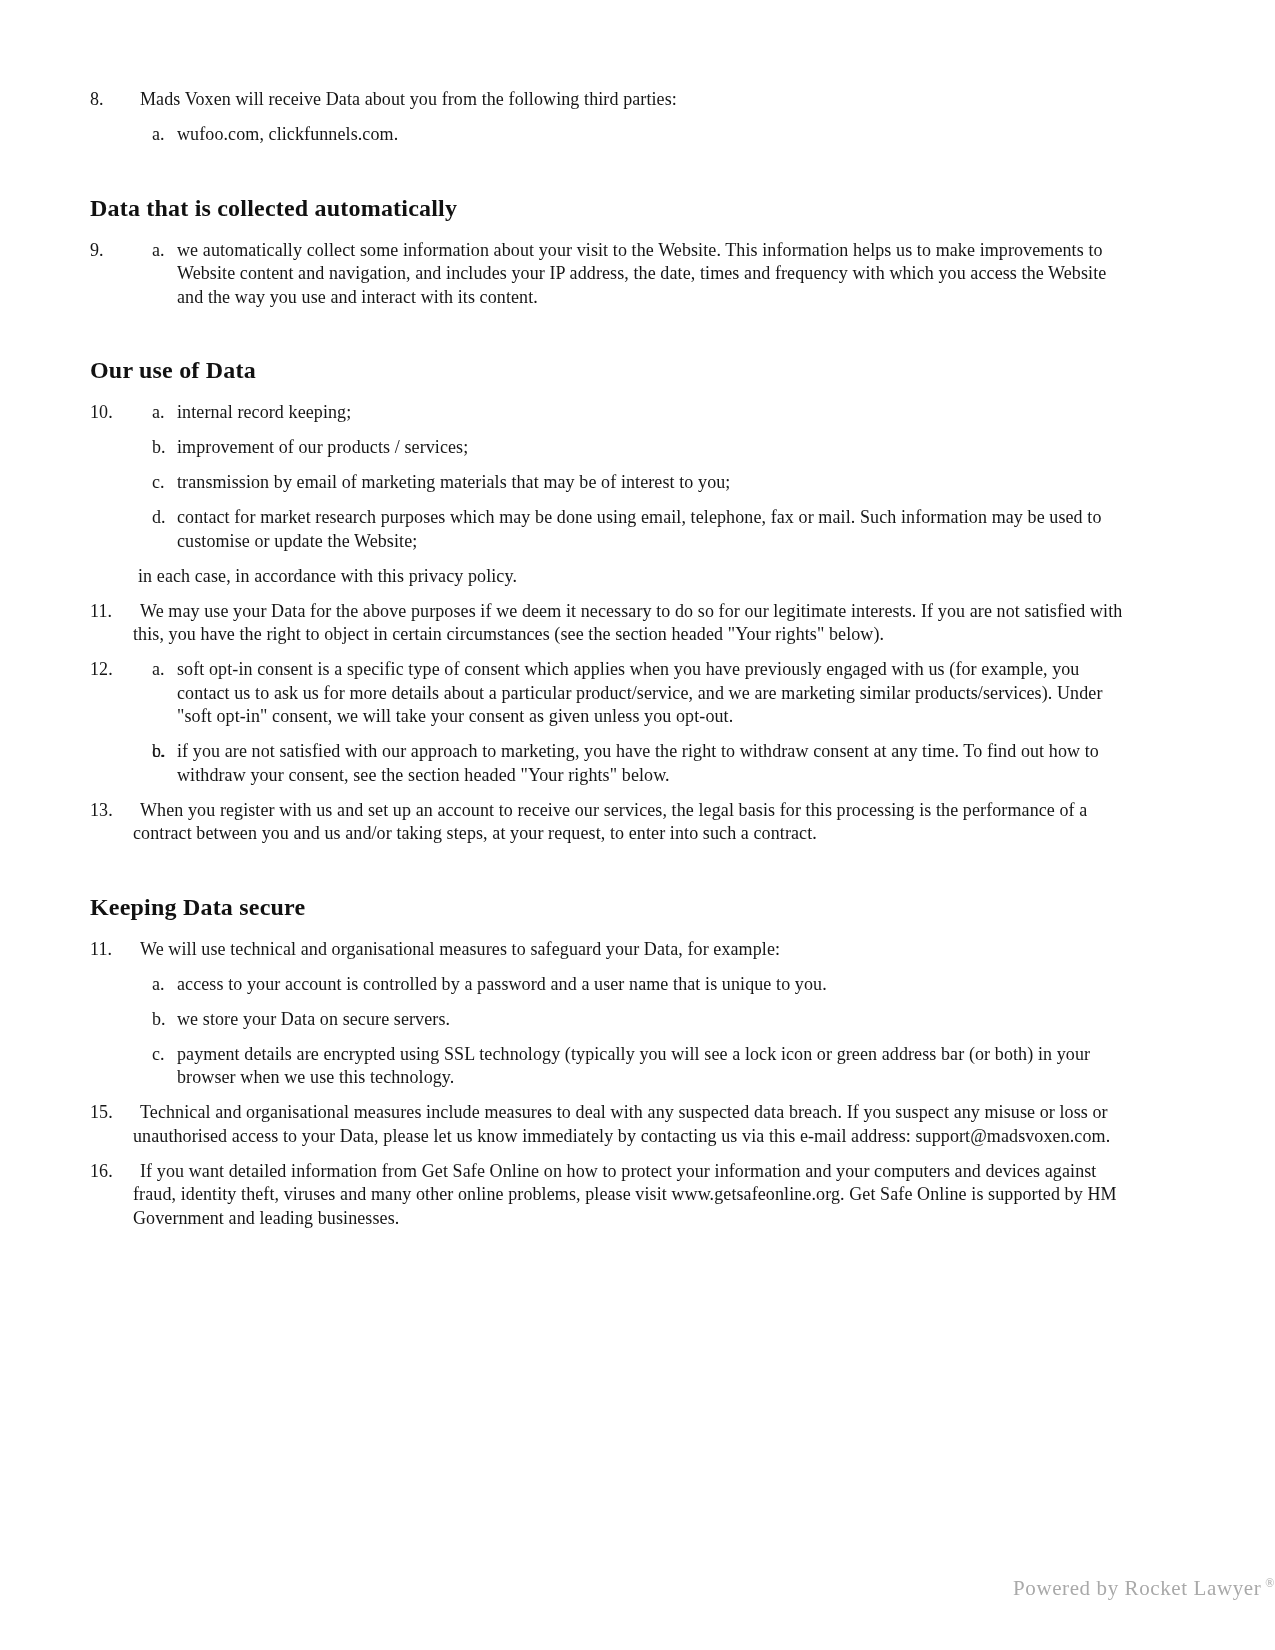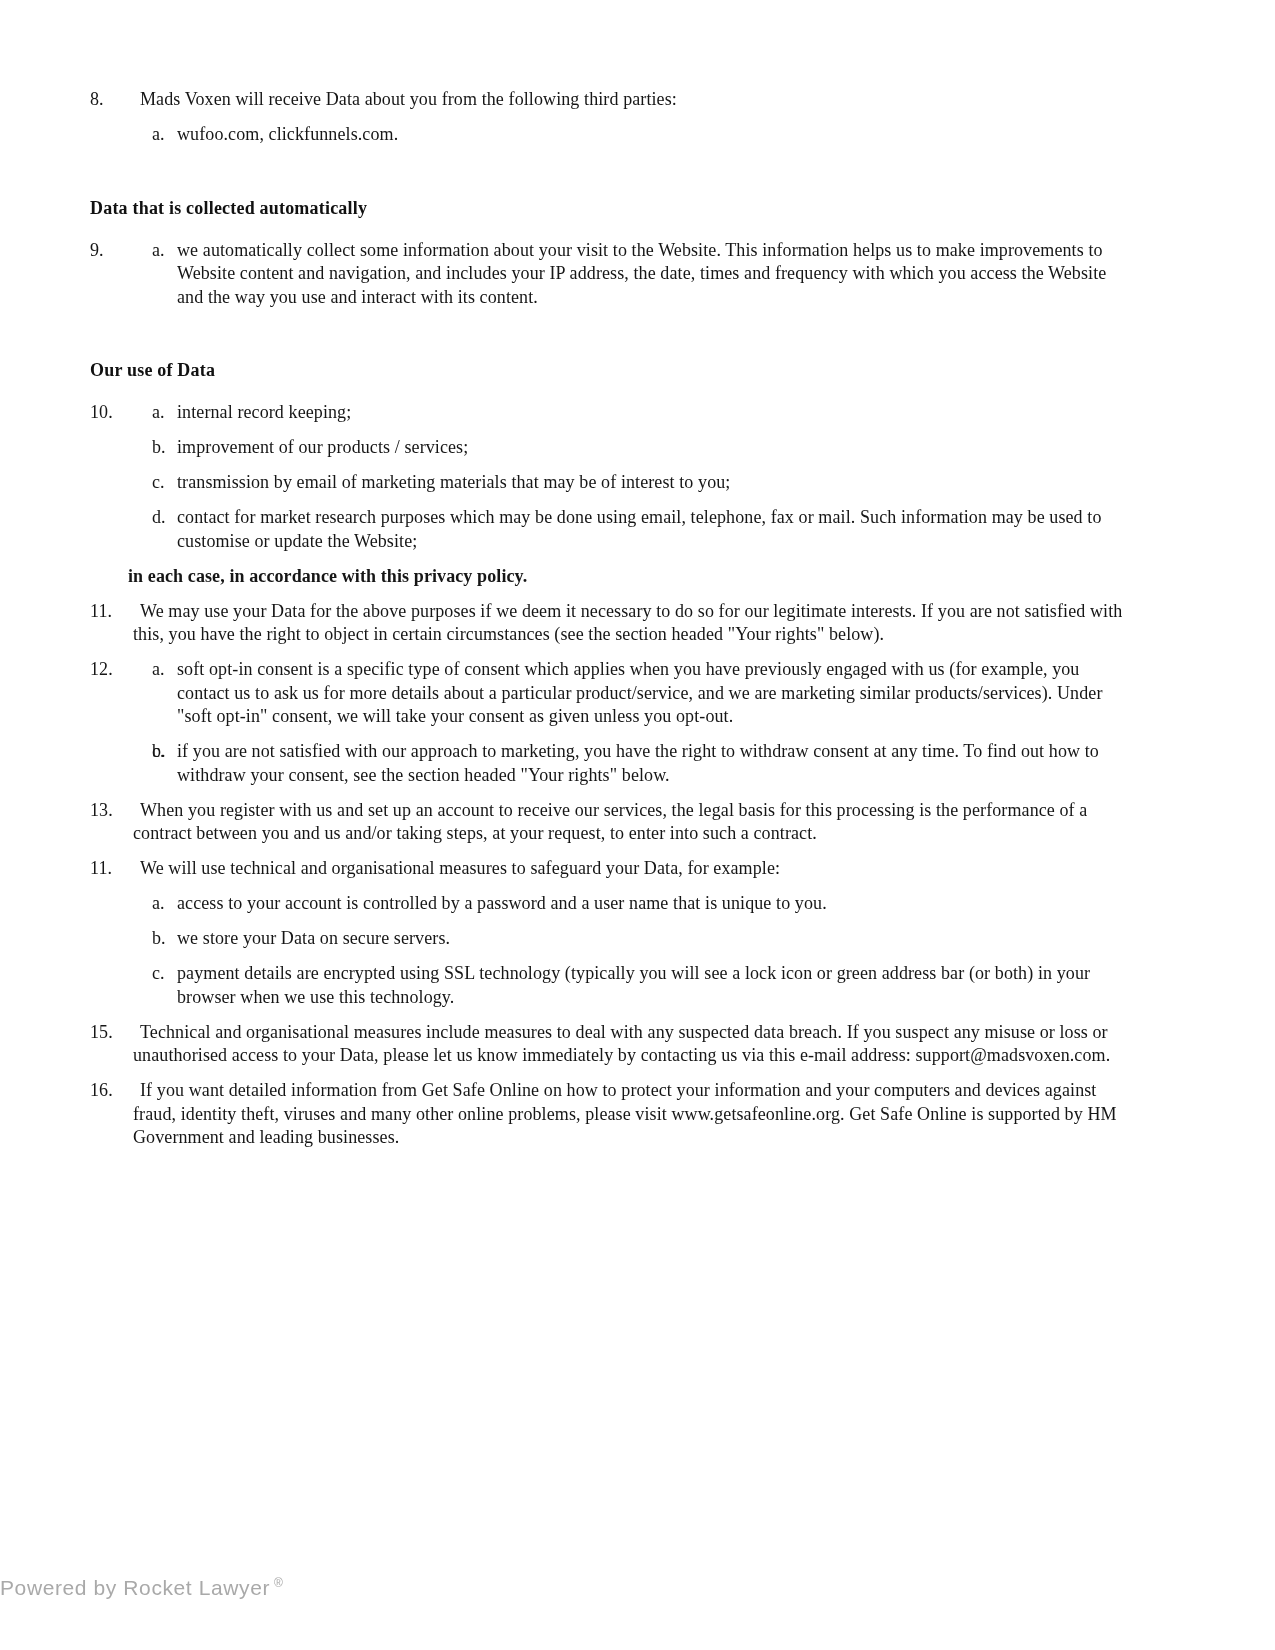--- a/index.html
+++ b/index.html
@@ -17,21 +17,21 @@
     inset: 0;
     background: #ffffff;
   }
   .content {
     padding: 88px 150px 0 90px;
     font-size: 18px;
     line-height: 23.5px;
     letter-spacing: 0.1px;
   }
   h2.section-heading {
-    font-size: 18px;
+    font-size: 24px;
     line-height: 30px;
     font-weight: 700;
     margin: 46px 0 16px 0;
     letter-spacing: 0.2px;
     color: #111111;
   }
   .item {
     position: relative;
     padding-left: 43px;
     margin: 0 0 11.5px 0;
@@ -48,31 +48,30 @@
     margin-left: 62px;
     padding-left: 25px;
     margin-bottom: 11.5px;
   }
   .sub > .marker {
     position: absolute;
     left: 0;
     top: 0;
   }
   .note {
-    margin-left: 38px;
+    margin-left: 48px;
     margin-bottom: 11.5px;
-    font-weight: bold;
   }
   .footer {
     position: absolute;
     left: 0;
     right: 0;
     top: 1576px;
-    text-align: left;
-    font-family: Liberation Sans, sans-serif;
+    text-align: right;
+    font-family: Liberation Serif, serif;
     font-size: 21px;
     color: #a9a9a9;
     letter-spacing: 0.6px;
   }
   .footer .tm {
     font-size: 12px;
     vertical-align: super;
     margin-left: 4px;
   }
 </style>
@@ -152,20 +151,21 @@
     <div class="sub">
       <span class="marker">c.</span>
       <span>if you are not satisfied with our approach to marketing, you have the right to withdraw consent at any time. To find out how to withdraw your consent, see the section headed "Your rights" below.</span>
     </div>
 
     <div class="item">
       <span class="marker">13.</span>
       <span>When you register with us and set up an account to receive our services, the legal basis for this processing is the performance of a contract between you and us and/or taking steps, at your request, to enter into such a contract.</span>
     </div>
 
+    <h2 class="section-heading">Keeping Data secure</h2>
 
     <div class="item">
       <span class="marker">11.</span>
       <span>We will use technical and organisational measures to safeguard your Data, for example:</span>
     </div>
 
     <div class="sub">
       <span class="marker">a.</span>
       <span>access to your account is controlled by a password and a user name that is unique to you.</span>
     </div>

